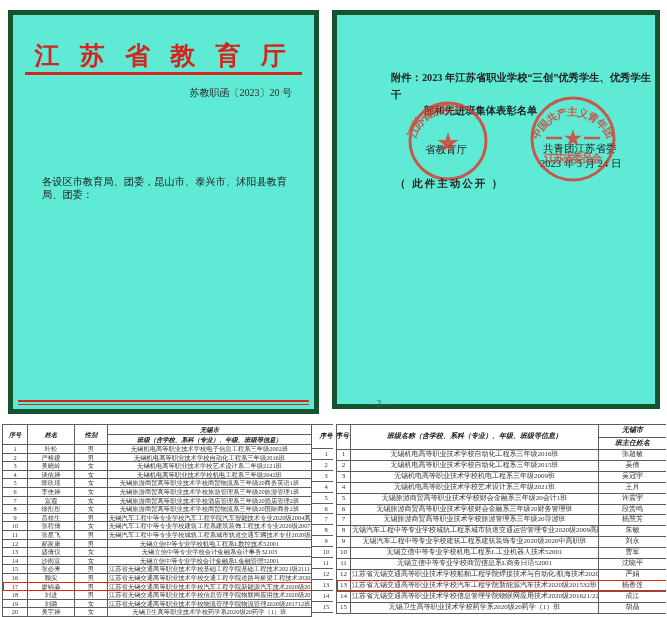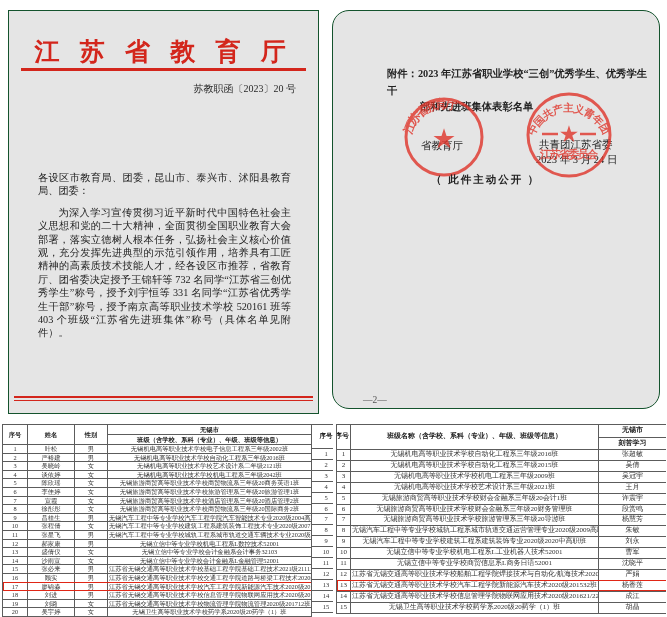--- a/index.html
+++ b/index.html
@@ -1,55 +1,55 @@
 <!DOCTYPE html>
 <html><head>
 <meta charset="utf-8">
 <style>
   html,body{margin:0;padding:0;background:#ffffff;}
   #canvas{position:relative;width:667px;height:617px;background:#ffffff;overflow:hidden;
           font-family:"Liberation Serif", serif;color:#1d1d1d;}
-  .page{position:absolute;background:#e5e5e5;border:1px solid #14532d;box-sizing:border-box;}
+  .page{position:absolute;background:#5eead4;border:5px solid #14532d;box-sizing:border-box;}
   
   #page1{left:8px;top:10px;width:311px;height:404px;}
   .red-head{position:absolute;left:0;right:0;top:24px;text-align:center;color:#d3261c;
             font-size:25px;font-weight:bold;letter-spacing:7px;white-space:nowrap;}
   .red-rule{position:absolute;left:12px;right:12px;top:57px;height:3px;background:#d3261c;}
   .doc-no{position:absolute;right:22px;top:71px;font-size:10px;font-weight:normal;color:#2a2a2a;}
   .doc-title{position:absolute;left:8px;right:8px;top:96px;text-align:center;
              font-size:12.5px;font-weight:bold;line-height:17px;color:#111;}
   .doc-body{position:absolute;left:21px;right:19px;top:152px;font-size:10.2px;line-height:13.4px;
             text-align:justify;color:#222;}
   .doc-body p{margin:8px;text-indent:2em;}
   .doc-body p.salut{text-indent:0;}
   .foot-rule{position:absolute;left:5px;right:5px;top:385px;height:2px;
              border-top:2.5px solid #d3261c;border-bottom:1px solid #d3261c;}
   
-  #page2{left:332px;top:10px;width:328px;height:399px;border-radius:17px;}
+  #page2{left:332px;top:10px;width:328px;height:399px;}
   .attach{position:absolute;left:54px;top:55px;width:262px;font-size:10.3px;font-weight:bold;
           line-height:16.5px;color:#222;}
   .attach .l2{display:block;margin-left:33px;}
   .seal{position:absolute;opacity:.82;}
   #seal-left{left:69px;top:84px;}
   #seal-right{left:191px;top:79px;}
   .sig{position:absolute;font-size:10.5px;font-weight:normal;color:#222;white-space:nowrap;}
   #sig-dept{left:88px;top:128px;}
   #sig-league{left:206px;top:127px;}
   #sig-date{left:203px;top:142px;}
   .pub-note{position:absolute;left:58px;top:162px;font-size:10.5px;font-weight:bold;color:#222;
-            letter-spacing:2px;margin-left:40px;}
+            letter-spacing:2px;}
   .pageno{position:absolute;left:30px;top:384px;font-size:9.5px;color:#555;}
   
   .tbl-wrap{position:absolute;overflow:hidden;background:#fff;}
   #left-region{left:2px;top:424px;width:331px;height:193px;}
   #right-region{left:336px;top:424px;width:330px;height:193px;}
   table{border-collapse:collapse;table-layout:fixed;}
   th,td{border:1px solid #5c5c5c;padding:0 1px;overflow:hidden;white-space:nowrap;
         font-weight:normal;color:#333;box-sizing:border-box;}
-  th{font-weight:bold;text-align:center;color:#222;}
+  th{font-weight:bold;text-align:center;color:#222;font-style:italic;}
   .c{text-align:center;}
   .l{text-align:center;}
   #left-table{width:309px;font-size:6.3px;}
   #left-table th{height:9px;line-height:9px;font-size:6.3px;}
   #left-table td{height:7.6px;line-height:7.6px;}
   #sliver{position:absolute;left:309px;top:0;width:30px;font-size:6.5px;}
   #sliver th{height:24px;font-size:6.5px;}
   #sliver td{height:9.9px;line-height:9.9px;}
   #right-table{width:330px;font-size:7px;}
   #right-table th{height:11.5px;line-height:11.5px;font-size:7px;}
@@ -62,21 +62,20 @@
 <body>
 
 <div id="canvas">
 
   <div class="page" id="page1">
     <div class="red-head">江 苏 省 教 育 厅</div>
     <div class="red-rule"></div>
     <div class="doc-no">苏教职函〔2023〕20 号</div>
     <div class="doc-body">
       <p class="salut">各设区市教育局、团委，昆山市、泰兴市、沭阳县教育局、团委：</p>
-      <p>为深入学习宣传贯彻习近平新时代中国特色社会主义思想和党的二十大精神，全面贯彻全国职业教育大会部署，落实立德树人根本任务，弘扬社会主义核心价值观，充分发挥先进典型的示范引领作用，培养具有工匠精神的高素质技术技能人才，经各设区市推荐，省教育厅、团省委决定授予王锦轩等 732 名同学“江苏省三创优秀学生”称号，授予刘宇恒等 331 名同学“江苏省优秀学生干部”称号，授予南京高等职业技术学校 520161 班等 403 个班级“江苏省先进班集体”称号（具体名单见附件）。</p>
     </div>
     <div class="foot-rule"></div>
   </div>
 
   <div class="page" id="page2">
     <div class="attach">
       <span>附件：2023 年江苏省职业学校“三创”优秀学生、优秀学生干</span>
       <span class="l2">部和先进班集体表彰名单</span>
     </div>
 
@@ -315,21 +314,21 @@
           <col style="width:248px">
           <col style="width:68px">
         </colgroup>
       <thead>
         <tr>
           <th rowspan="2" class="clip-r">序号</th>
           <th rowspan="2">班级名称（含学校、系科（专业）、年级、班级等信息）</th>
           <th>无锡市</th>
         </tr>
         <tr>
-          <th>刻苦学习</th>
+          <th>班主任姓名</th>
         </tr>
       </thead>
       <tbody>
           <tr>
             <td class="c">1</td>
             <td class="l">无锡机电高等职业技术学校自动化工程系三年级2016班</td>
             <td class="c">张超敏</td>
           </tr>
           <tr>
             <td class="c">2</td>

